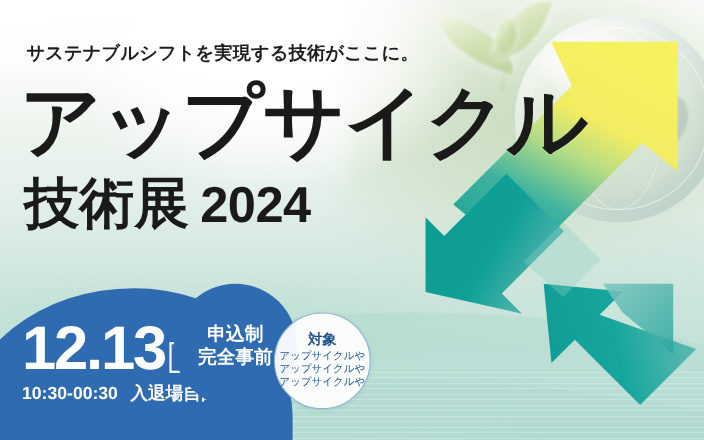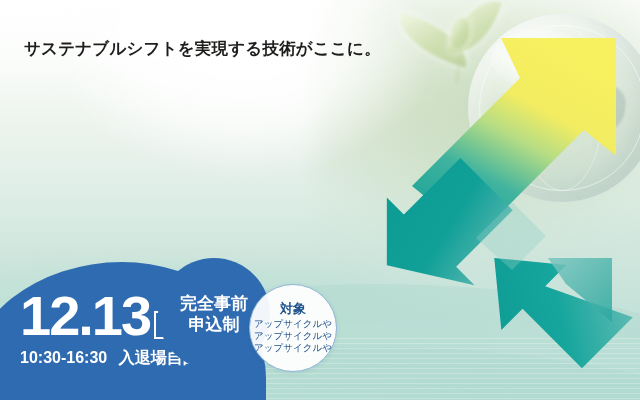--- a/index.html
+++ b/index.html
@@ -358,37 +358,40 @@
       <polygon points="300,228 300,300 216,300 216,330 160,284 216,238 216,268" fill="url(#gRight)" transform="rotate(45 232 280)"></polygon>
 
       <polygon points="160,212 196,176 230,210 196,244" fill="#8ecfc7" opacity="0.35"></polygon>
       <polygon points="232,232 296,232 296,296 250,258" fill="url(#gRightFold)" opacity="0.85"></polygon>
     </svg>
   </div>
 
   <div class="blue-blob"></div>
 
   <div class="tagline">サステナブルシフトを実現する技術がここに。</div>
+  <div class="title-main">アップサイクル</div>
   <div class="title-sub">
+    <span>技術展</span>
+    <span class="year">2024</span>
   </div>
 
   <div class="date-wrap">
     <div class="date-line">
       <span class="date-big">12.13</span>
       <span class="date-dow">金</span>
     </div>
     <div class="date-sub">
-      <span>10:30-16:30</span>
+      <span>10:30-00:30</span>
       <span class="free">入退場自由</span>
     </div>
   </div>
 
   <div class="badge-apply">
+    <span>申込制</span>
     <span>完全事前</span>
-    <span>申込制</span>
   </div>
 
   <div class="badge-target">
     <span class="bt-head">対象</span>
     <span class="bt-line">アップサイクルや</span>
     <span class="bt-line">アップサイクルや</span>
     <span class="bt-line">アップサイクルや</span>
   </div>
 
 </div>

